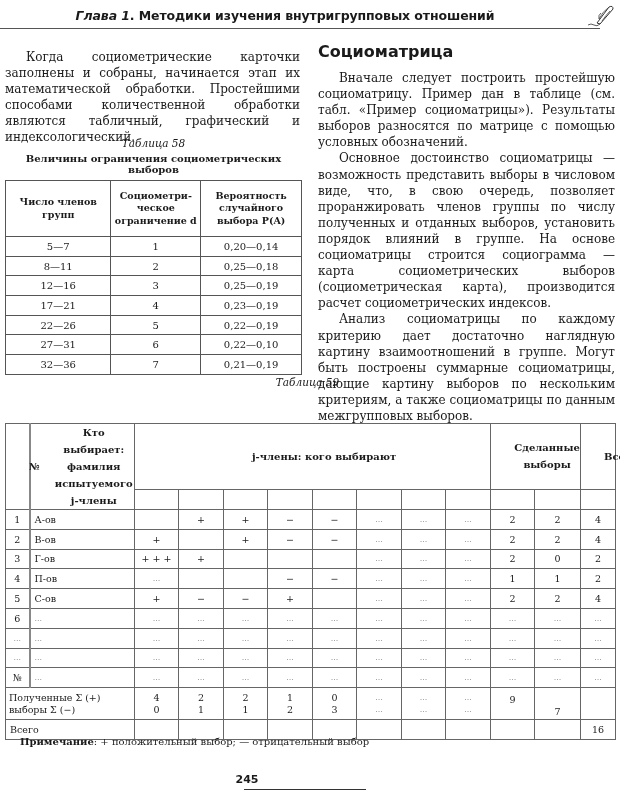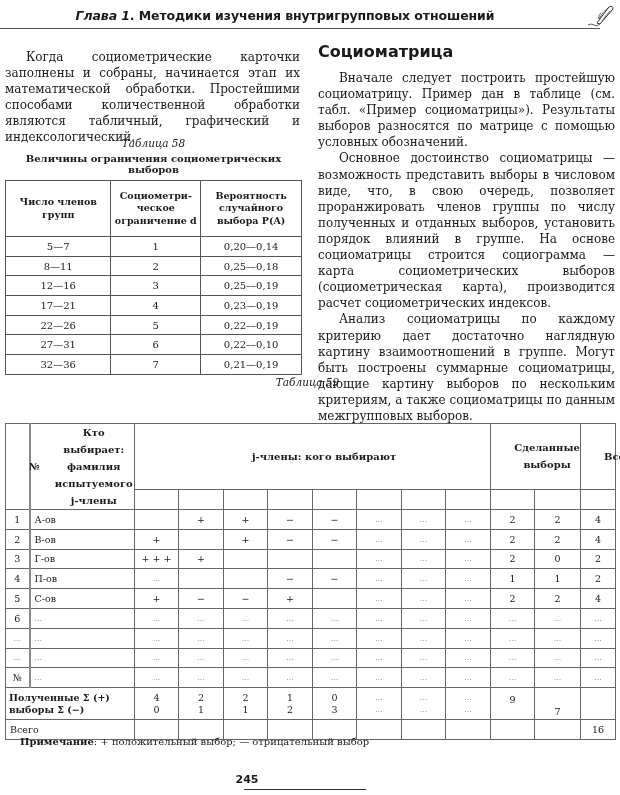--- a/index.html
+++ b/index.html
@@ -33,21 +33,21 @@
 
   .t59 { position: absolute; left: 5px; top: 423px; width: 610px; font-size: 9.5px; table-layout: fixed; border: 1.6px solid #555; }
   .t59 th, .t59 td { border: 1px solid #666; text-align: center; padding: 0; }
   .t59 th { font-weight: bold; font-size: 10px; line-height: 17px; padding-left: 23px; }
   .t59 td.nm { text-align: left; padding-left: 4px; }
   .t59 td.dots { color: #777; font-size: 8px; }
   .t59 .hrow1 th { height: 62px; }
   .t59 .hrow2 td { height: 19px; }
   .t59 .drow td { height: 19.8px; }
   .t59 .sum td { height: 32px; line-height: 12px; }
-  .t59 .sum td.nm { padding-left: 3px; font-weight: bold; }
+  .t59 .sum td.nm { padding-left: 3px; }
   .t59 .tot td { height: 20px; }
   .t59 .numcol { border-right: 2px solid #888; }
 
   .note { position: absolute; left: 20px; top: 736px; font-size: 10px; text-align: center; }
   .note b { font-weight: bold; }
   .folio { position: absolute; left: 0; width: 494px; top: 773px; text-align: center;
     font-family: "DejaVu Sans", sans-serif; font-weight: bold; font-size: 11px; }
   .folio-rule { position: absolute; left: 244px; top: 789px; width: 122px; height: 1px; background: #333; }
 </style>
 </head>

